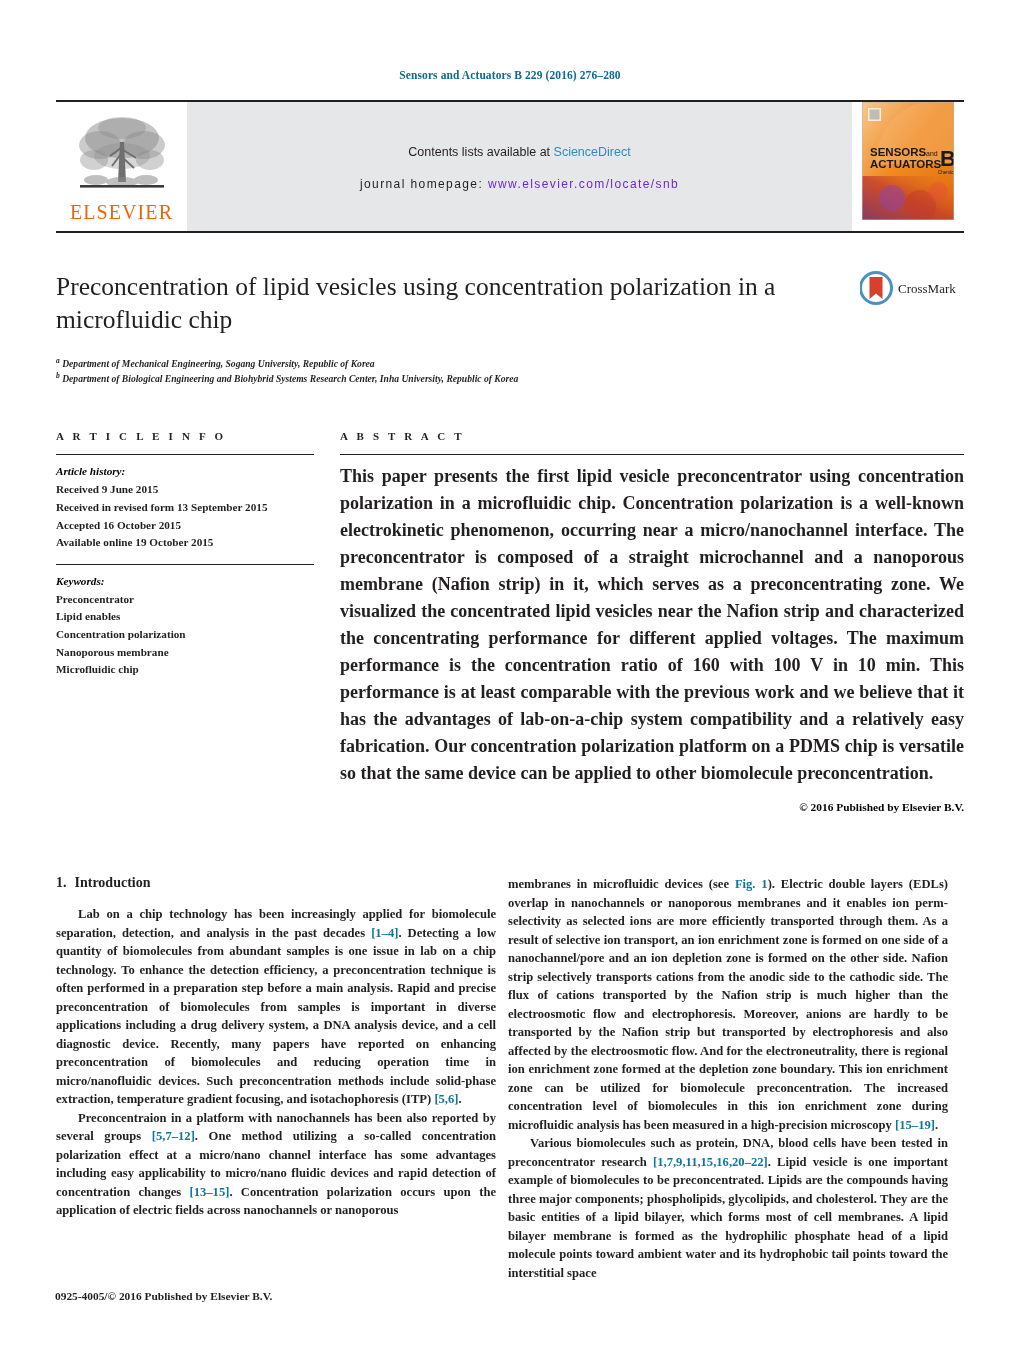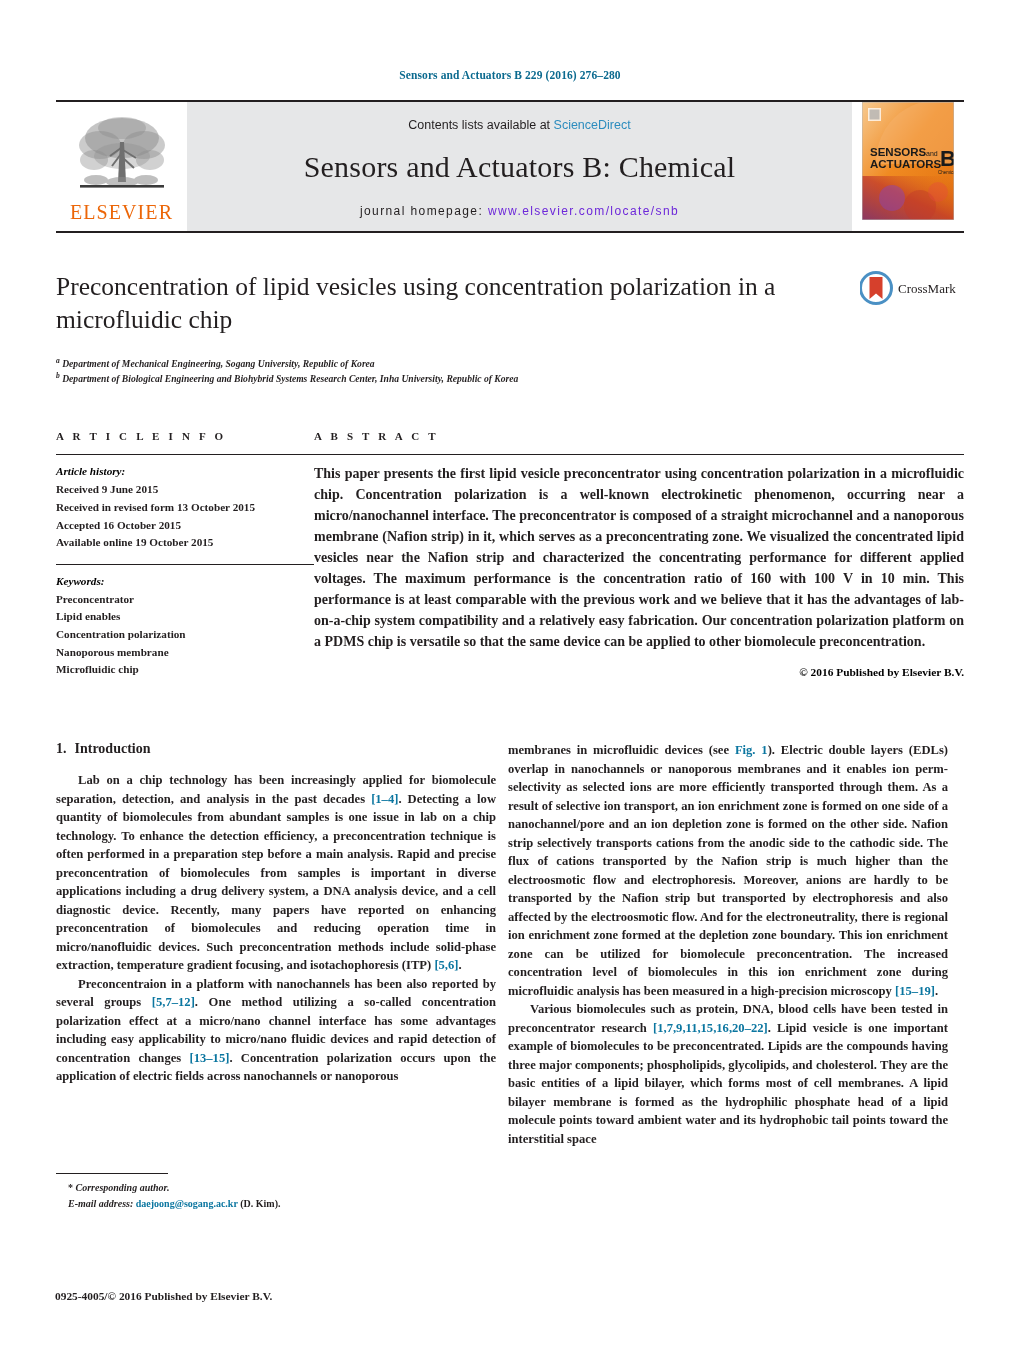--- a/index.html
+++ b/index.html
@@ -125,20 +125,21 @@
     width: 112px;
     display: flex;
     flex-direction: column;
     align-items: flex-end;
   }
 
   
   .info-abstract {
     margin: 44px 55px 0 55px;
     display: flex;
+    gap: 26px;
   }
   .col-info { width: 258px; flex: 0 0 258px; }
   .col-abs  { flex: 1 1 auto; }
 
   .sec-head {
     font-family: "Liberation Serif", serif;
     font-size: 11px;
     font-weight: bold;
     letter-spacing: 3.2px;
     color: #231f20;
@@ -157,21 +158,21 @@
   .info-line {
     font-family: "Liberation Serif", serif;
     font-size: 11.2px;
     font-weight: bold;
     line-height: 1.58;
     color: #231f20;
   }
 
   .abstract-body {
     font-family: "Liberation Serif", serif;
-    font-size: 14px;
+    font-size: 18px;
     line-height: 1.5;
     text-align: justify;
     color: #231f20;
     font-weight: bold;
   }
   .copyright {
     text-align: right;
     font-family: "Liberation Serif", serif;
     font-size: 11.4px;
     font-weight: bold;
@@ -276,21 +277,20 @@
           <rect x="6" y="73" width="84" height="2.6" fill="#3b3b3b"></rect>
         </svg>
       </div>
       <div class="elsevier-word">ELSEVIER</div>
     </div>
 
     <div class="mast-center">
       <div class="contents-line">
         <span>Contents lists available at </span><span class="sd">ScienceDirect</span>
       </div>
-      <div class="journal-title">Sensors and Actuators B: Chemical</div>
       <div class="homepage">
         <span>journal homepage:</span>
         <span class="url">www.elsevier.com/locate/snb</span>
       </div>
     </div>
 
     <div class="mast-cover">
       <svg class="cover-img" viewBox="0 0 92 118" aria-hidden="true">
         <defs>
           <linearGradient id="covg" x1="0" y1="0" x2="1" y2="1">
@@ -342,21 +342,21 @@
   </div>
 
   <div class="info-abstract">
 
     <div class="col-info">
       <div class="sec-head">A R T I C L E   I N F O</div>
       <div class="rule"></div>
 
       <div class="hist-label">Article history:</div>
       <div class="info-line">Received 9 June 2015</div>
-      <div class="info-line">Received in revised form 13 October 2015</div>
+      <div class="info-line">Received in revised form 13 September 2015</div>
       <div class="info-line">Accepted 16 October 2015</div>
       <div class="info-line">Available online 19 October 2015</div>
 
       <div class="rule-thin"></div>
 
       <div class="kw-label">Keywords:</div>
       <div class="info-line">Preconcentrator</div>
       <div class="info-line">Lipid enables</div>
       <div class="info-line">Concentration polarization</div>
       <div class="info-line">Nanoporous membrane</div>
@@ -379,32 +379,20 @@
       </div>
 
       <p class="body">
         <span style="padding-left:22px"></span><span>Lab on a chip technology has been increasingly applied for biomolecule separation, detection, and analysis in the past decades </span><span class="lnk">[1–4]</span><span>. Detecting a low quantity of biomolecules from abundant samples is one issue in lab on a chip technology. To enhance the detection efficiency, a preconcentration technique is often performed in a preparation step before a main analysis. Rapid and precise preconcentration of biomolecules from samples is important in diverse applications including a drug delivery system, a DNA analysis device, and a cell diagnostic device. Recently, many papers have reported on enhancing preconcentration of biomolecules and reducing operation time in micro/nanofluidic devices. Such preconcentration methods include solid-phase extraction, temperature gradient focusing, and isotachophoresis (ITP) </span><span class="lnk">[5,6]</span><span>.</span>
       </p>
 
       <p class="body">
         <span>Preconcentraion in a platform with nanochannels has been also reported by several groups </span><span class="lnk">[5,7–12]</span><span>. One method utilizing a so-called concentration polarization effect at a micro/nano channel interface has some advantages including easy applicability to micro/nano fluidic devices and rapid detection of concentration changes </span><span class="lnk">[13–15]</span><span>. Concentration polarization occurs upon the application of electric fields across nanochannels or nanoporous</span>
       </p>
 
-      <div class="footnote-area">
-        <div class="fn-rule"></div>
-        <div class="fn-line">
-          <span>*</span>
-          <span class="it">Corresponding author.</span>
-        </div>
-        <div class="fn-line">
-          <span class="it">E-mail address:</span>
-          <span class="lnk">daejoong@sogang.ac.kr</span>
-          <span>(D. Kim).</span>
-        </div>
-      </div>
     </div>
 
     <div class="bcol">
       <p class="body">
         <span>membranes in microfluidic devices (see </span><span class="lnk">Fig. 1</span><span>). Electric double layers (EDLs) overlap in nanochannels or nanoporous membranes and it enables ion perm-selectivity as selected ions are more efficiently transported through them. As a result of selective ion transport, an ion enrichment zone is formed on one side of a nanochannel/pore and an ion depletion zone is formed on the other side. Nafion strip selectively transports cations from the anodic side to the cathodic side. The flux of cations transported by the Nafion strip is much higher than the electroosmotic flow and electrophoresis. Moreover, anions are hardly to be transported by the Nafion strip but transported by electrophoresis and also affected by the electroosmotic flow. And for the electroneutrality, there is regional ion enrichment zone formed at the depletion zone boundary. This ion enrichment zone can be utilized for biomolecule preconcentration. The increased concentration level of biomolecules in this ion enrichment zone during microfluidic analysis has been measured in a high-precision microscopy </span><span class="lnk">[15–19]</span><span>.</span>
       </p>
 
       <p class="body">
         <span>Various biomolecules such as protein, DNA, blood cells have been tested in preconcentrator research </span><span class="lnk">[1,7,9,11,15,16,20–22]</span><span>. Lipid vesicle is one important example of biomolecules to be preconcentrated. Lipids are the compounds having three major components; phospholipids, glycolipids, and cholesterol. They are the basic entities of a lipid bilayer, which forms most of cell membranes. A lipid bilayer membrane is formed as the hydrophilic phosphate head of a lipid molecule points toward ambient water and its hydrophobic tail points toward the interstitial space</span>
       </p>

